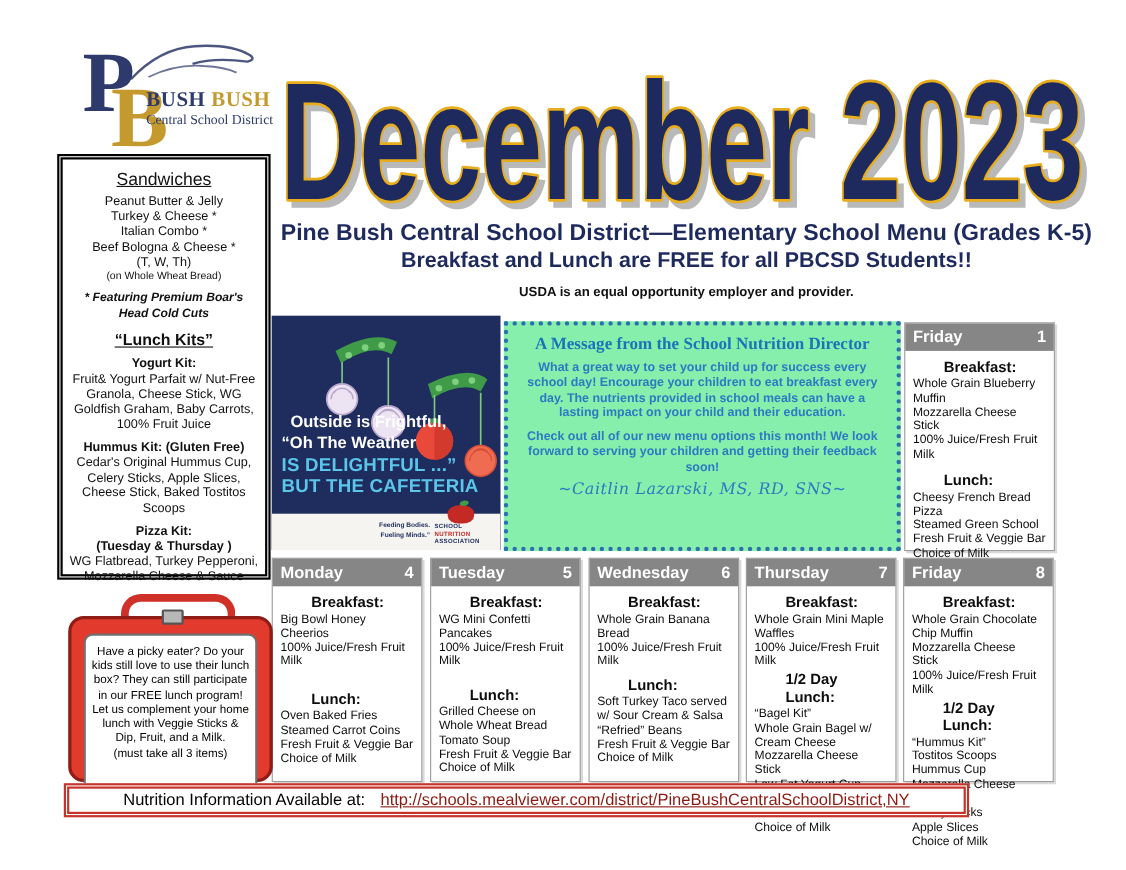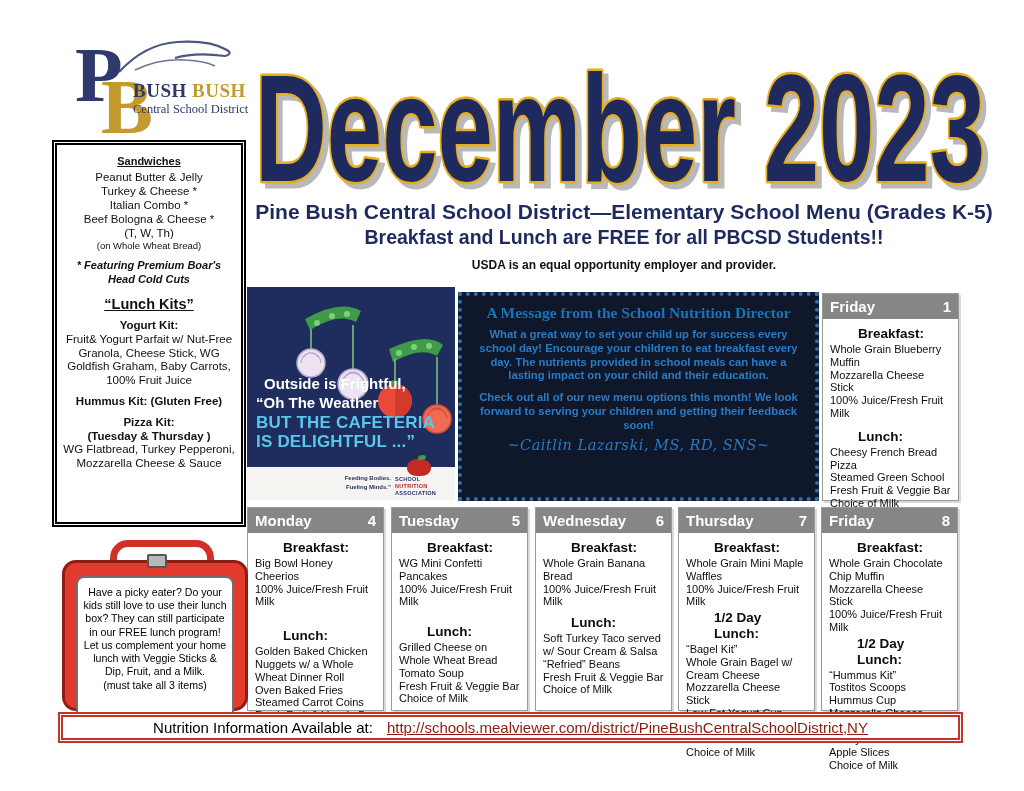--- a/index.html
+++ b/index.html
@@ -26,21 +26,21 @@
   #hdr{position:absolute;left:250px;top:199px;width:748px;text-align:center;}
   .hl1{font-size:21px;font-weight:bold;color:#1e2a5e;line-height:1.25;}
   .hl2{font-size:19.5px;font-weight:bold;color:#1e2a5e;line-height:1.3;}
   .hl3{font-size:16.5px;color:#111;line-height:1.25;}
   .hl4{font-size:12px;font-weight:bold;color:#111;margin-top:7px;}
 
   
   #sidebar{position:absolute;left:52px;top:140px;width:194px;height:387px;border:5px double #000;
            background:#fff;box-sizing:border-box;padding:4px 5px;text-align:center;}
   .sb-title{font-size:18px;font-weight:bold;line-height:1.1;margin:2px 0 8px;}
-  .sb-head{font-size:11px;font-weight:bold;text-decoration:underline;margin:6px 0 3px;}
+  .sb-head{font-size:16px;font-weight:normal;text-decoration:underline;margin:6px 0 3px;}
   .sb-item{font-size:11.5px;line-height:1.22;}
   .sb-note{font-size:9.5px;line-height:1.2;}
   .sb-foot{font-size:11px;font-weight:bold;font-style:italic;margin:8px 0 2px;line-height:1.25;}
   .sb-kits{font-size:14.5px;font-weight:bold;text-decoration:underline;margin:9px 0 6px;}
   .sb-kith{font-size:11.5px;font-weight:bold;line-height:1.2;margin-top:7px;}
   .sb-kitb{font-size:11.5px;line-height:1.2;}
 
   
   #promo{position:absolute;left:247px;top:287px;width:208px;height:213px;background:#1e2c5e;overflow:hidden;}
   #promo .quote{position:absolute;left:9px;top:88px;font-weight:bold;}
@@ -49,21 +49,21 @@
   #promo .strip{position:absolute;left:0;bottom:0;width:208px;height:33px;background:#f5f4f0;}
   #promo .tag{position:absolute;right:64px;bottom:8px;font-size:6px;font-weight:bold;color:#1e2c5e;
               text-align:right;line-height:1.5;}
   #promo .sna{position:absolute;right:8px;bottom:3px;width:52px;text-align:left;}
   #promo .sna .apple{width:24px;height:17px;background:#c22a23;border-radius:46% 46% 42% 42%;margin-left:12px;position:relative;}
   #promo .sna .apple:after{content:"";position:absolute;left:11px;top:-4px;width:8px;height:5px;background:#3f9b47;border-radius:60% 40% 60% 40%;}
   #promo .sna .snatxt{font-size:5.5px;font-weight:bold;color:#1e2c5e;line-height:1.25;letter-spacing:.3px;}
 
   
   #msg{position:absolute;left:458px;top:292px;width:361px;height:209px;box-sizing:border-box;
-       background:#0f172a;border:4px dotted #2e6fae;padding:6px 10px;text-align:center;}
+       background:#86efac;border:4px dotted #2e6fae;padding:6px 10px;text-align:center;}
   .msg-title{font-family:"Liberation Serif",serif;font-weight:bold;font-size:15.5px;color:#1a74b9;margin:2px 0 6px;}
   .msg-p{font-size:11.3px;font-weight:bold;color:#2b7ac2;line-height:1.22;margin:0 0 8px;}
   .msg-sig{font-family:"DejaVu Serif",serif;font-style:italic;font-size:14.5px;color:#2b7ac2;letter-spacing:.5px;}
 
   
   .card{position:absolute;width:137px;background:#fff;border:1px solid #9a9a9a;
         box-shadow:2px 2px 0 #d9d9d9;box-sizing:border-box;}
   .card-h{height:25px;background:#868686;color:#fff;display:flex;justify-content:space-between;
           align-items:center;padding:0 7px;font-weight:bold;font-size:15px;}
   .card-b{padding:6px 7px 4px;font-size:11px;line-height:1.17;color:#0d0d0d;}
@@ -82,21 +82,21 @@
              border-bottom:none;border-radius:18px 18px 0 0;background:transparent;}
   .lb-body{position:absolute;left:0;top:20px;width:186px;height:151px;background:#e23b2e;
            border:3px solid #8f1d15;border-radius:14px;box-sizing:border-box;}
   .lb-clasp{position:absolute;left:85px;top:14px;width:16px;height:10px;background:#b8b8b8;
             border:2px solid #555;border-radius:2px;}
   .lb-panel{position:absolute;left:14px;top:36px;width:158px;height:154px;background:#ffffff;
             border:2px solid #6f6f6f;border-radius:8px;box-sizing:border-box;
             padding:8px 5px;text-align:center;font-size:10.6px;line-height:1.25;color:#000;}
 
   
-  #footer{position:absolute;left:58px;top:712px;width:905px;height:31px;box-sizing:border-box;
+  #footer{position:absolute;left:58px;top:712px;width:823px;height:31px;box-sizing:border-box;
           border:5px double #c5342b;background:#fff;display:flex;align-items:center;justify-content:center;
           gap:14px;font-size:15px;}
   #footer .flabel{color:#000;}
   #footer .flink{color:#8d1a12;text-decoration:underline;cursor:pointer;}
 </style>
 </head>
 <body>
 
 <div id="page">
 
@@ -132,20 +132,21 @@
         <div>Italian Combo *</div>
         <div>Beef Bologna &amp; Cheese *</div>
         <div>(T, W, Th)</div>
       </div>
     <div class="sb-note">(on Whole Wheat Bread)</div>
     <div class="sb-foot">* Featuring Premium Boar's Head Cold Cuts</div>
     <div class="sb-kits">“Lunch Kits”</div>
     <div class="sb-kith">Yogurt Kit:</div>
     <div class="sb-kitb">Fruit&amp; Yogurt Parfait w/ Nut-Free Granola, Cheese Stick, WG Goldfish Graham, Baby Carrots, 100% Fruit Juice</div>
     <div class="sb-kith">Hummus Kit: (Gluten Free)</div>
+    <div class="sb-kitb">Cedar's Original Hummus Cup, Celery Sticks, Apple Slices, Cheese Stick, Baked Tostitos Scoops</div>
     <div class="sb-kith" style="margin-bottom:0">Pizza Kit:</div>
     <div class="sb-kith" style="margin-top:0">(Tuesday &amp; Thursday )</div>
     <div class="sb-kitb">WG Flatbread, Turkey Pepperoni, Mozzarella Cheese &amp; Sauce</div>
   </div>
 
   <div id="promo">
     <svg width="208" height="180" viewBox="0 0 208 180" style="position:absolute;left:0;top:0;">
 
       <path d="M58 32 q36 -20 56 -8 l-5 11 q-18 -10 -46 8 z" fill="#3f9b47"></path>
       <circle cx="70" cy="36" r="3" fill="#7ed07f"></circle>
@@ -166,22 +167,22 @@
       <line x1="190" y1="70" x2="190" y2="118" stroke="#7fc97f" stroke-width="1.5"></line>
       <circle cx="148" cy="114" r="17" fill="#e8493a"></circle>
       <path d="M148 97 a17 17 0 0 1 0 34 z" fill="#d13a2c"></path>
       <path d="M142 96 q6 -6 12 0 q-6 4 -12 0" fill="#3f9b47"></path>
       <circle cx="190" cy="132" r="14" fill="#ef6b52" stroke="#d94f37" stroke-width="1.5"></circle>
       <path d="M180 132 a10 10 0 0 1 20 0 M183 125 a8 8 0 0 1 14 0" fill="none" stroke="#d94f37" stroke-width="1.2"></path>
     </svg>
     <div class="quote">
       <div class="q-w" style="padding-left:8px">Outside is Frightful,</div>
       <div class="q-w">“Oh The Weather</div>
+      <div class="q-b">IS DELIGHTFUL ...”</div>
       <div class="q-b">BUT THE CAFETERIA</div>
-      <div class="q-b">IS DELIGHTFUL ...”</div>
     </div>
     <div class="strip"></div>
     <div class="tag">
       <div>Feeding Bodies.</div>
       <div>Fueling Minds.”</div>
     </div>
     <div class="sna">
       <div class="apple"></div>
       <div class="snatxt">
         <div>SCHOOL</div>
@@ -235,21 +236,20 @@
           <div class="sec-h">Breakfast:</div>
         <div>
             <div>Big Bowl Honey Cheerios</div>
             <div>100% Juice/Fresh Fruit</div>
             <div>Milk</div>
           </div>
         </div>
       <div class="sec" style="margin-top:20px">
           <div class="sec-h">Lunch:</div>
         <div>
-            <div>Golden Baked Chicken Nuggets w/ a Whole Wheat Dinner Roll</div>
             <div>Oven Baked Fries</div>
             <div>Steamed Carrot Coins</div>
             <div>Fresh Fruit &amp; Veggie Bar</div>
             <div>Choice of Milk</div>
           </div>
         </div>
     </div>
   </div>
 
   <div class="card" id="card-tue">

